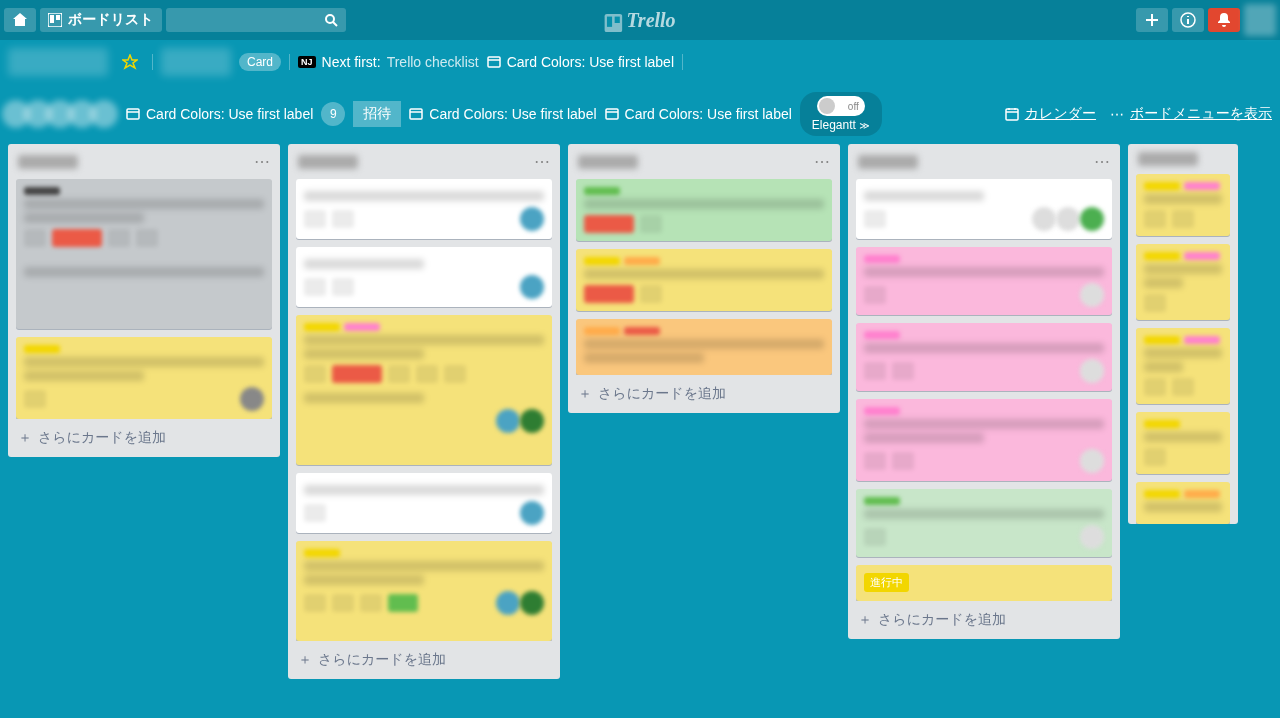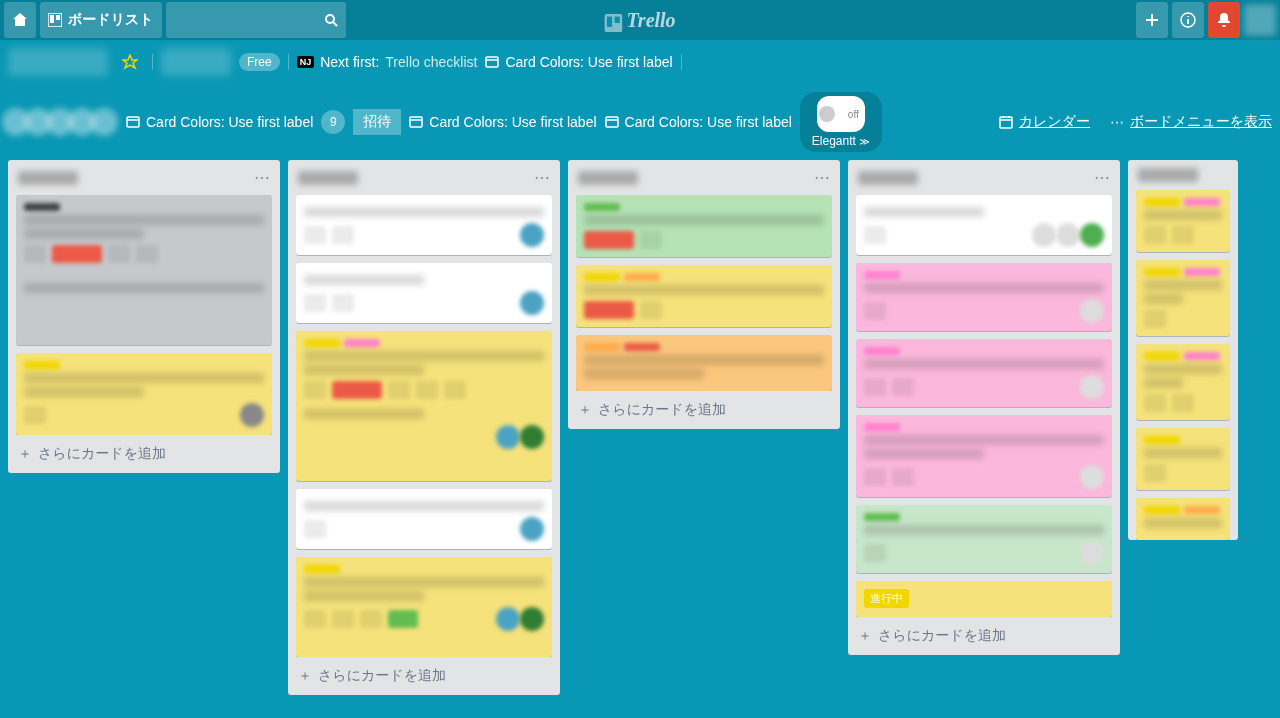--- a/index.html
+++ b/index.html
@@ -1,40 +1,40 @@
 <!DOCTYPE html>
 <html><head>
 <meta charset="utf-8">
 <style>
 * { box-sizing: border-box; margin: 0; padding: 0; }
 body { font-family: -apple-system, BlinkMacSystemFont, "Segoe UI", sans-serif; background: #0897B4; height: 718px; width: 1280px; overflow: hidden; color: #fff; }
 .topbar { height: 40px; background: rgba(0,0,0,0.15); display: flex; align-items: center; padding: 0 4px; gap: 4px; }
-.topbar-btn { background: rgba(255,255,255,0.2); border-radius: 3px; height: 36px; display: flex; align-items: center; justify-content: center; padding: 0 8px; cursor: pointer; font-size: 14px; color: #fff; }
+.topbar-btn { background: rgba(255,255,255,0.2); border-radius: 3px; height: 24px; display: flex; align-items: center; justify-content: center; padding: 0 8px; cursor: pointer; font-size: 14px; color: #fff; }
 .topbar-btn.icon-only { width: 32px; padding: 0; }
 .search { width: 180px; position: relative; }
 .search svg { position: absolute; right: 8px; top: 50%; transform: translateY(-50%); }
 .logo { position: absolute; left: 50%; transform: translateX(-50%); display: flex; align-items: flex-end; gap: 4px; opacity: 0.7; font-family: cursive; font-size: 20px; font-weight: bold; font-style: italic; }
 .topbar-right { margin-left: auto; display: flex; gap: 4px; align-items: center; }
 .bell { background: #E2472F; }
 .avatar { width: 32px; height: 32px; background: rgba(255,255,255,0.3); border-radius: 3px; filter: blur(3px); }
 
 .boardbar { padding: 8px 8px; display: flex; flex-wrap: wrap; align-items: center; gap: 8px; color: #fff; font-size: 14px; min-height: 72px; }
 .boardbar .blur-pill { background: rgba(255,255,255,0.2); border-radius: 3px; height: 28px; width: 100px; filter: blur(4px); }
 .star { color: #F2D600; width: 28px; height: 28px; display: flex; align-items: center; justify-content: center; }
 .free-badge { background: rgba(255,255,255,0.3); border-radius: 10px; padding: 2px 8px; font-size: 12px; }
 .sep { width: 1px; height: 16px; background: rgba(255,255,255,0.3); }
 .bb-item { display: flex; align-items: center; gap: 6px; height: 28px; }
 .invite-btn { background: rgba(255,255,255,0.3); border-radius: 0; padding: 4px 10px; }
 .count-badge { background: rgba(255,255,255,0.3); border-radius: 12px; width: 24px; height: 24px; display: flex; align-items: center; justify-content: center; font-size: 12px; }
 .members { display: flex; }
 .members .m { width: 28px; height: 28px; border-radius: 50%; background: rgba(255,255,255,0.4); margin-left: -6px; filter: blur(3px); }
-.toggle { background: #fff; border-radius: 12px; width: 48px; height: 36px; position: relative; display: flex; align-items: center; justify-content: flex-end; padding-right: 6px; color: #888; font-size: 10px; }
+.toggle { background: #fff; border-radius: 12px; width: 48px; height: 20px; position: relative; display: flex; align-items: center; justify-content: flex-end; padding-right: 6px; color: #888; font-size: 10px; }
 .toggle::before { content: ''; position: absolute; left: 2px; width: 16px; height: 16px; background: #ccc; border-radius: 50%; }
 .elegantt-wrap { background: rgba(0,0,0,0.15); border-radius: 16px; padding: 4px 12px; display: flex; flex-direction: column; align-items: center; gap: 2px; font-size: 12px; }
-.bb-right { margin-left: auto; display: flex; align-items: center; gap: 20px; }
+.bb-right { margin-left: auto; display: flex; align-items: center; gap: 14px; }
 .link { text-decoration: underline; }
 
 .board { display: flex; gap: 8px; padding: 0 8px 8px; height: calc(718px - 40px - 80px); overflow-x: auto; align-items: flex-start; }
 .list { background: #E2E4E6; border-radius: 3px; width: 272px; min-width: 272px; display: flex; flex-direction: column; max-height: 100%; }
 .list-header { display: flex; justify-content: space-between; align-items: center; padding: 8px 10px; }
 .list-title { width: 60px; height: 14px; background: #aaa; border-radius: 3px; filter: blur(3px); }
 .list-menu { color: #888; cursor: pointer; }
 .cards { padding: 0 8px; overflow-y: auto; display: flex; flex-direction: column; gap: 8px; }
 .card { background: #fff; border-radius: 3px; box-shadow: 0 1px 0 rgba(9,30,66,.25); padding: 8px; font-size: 12px; color: #333; position: relative; min-height: 36px; }
 .card.gray { background: #C5C9CC; }
@@ -116,21 +116,21 @@
 
 <div class="boardbar">
   <div class="blur-pill"></div>
   <div class="star">
     <svg width="16" height="16" viewBox="0 0 16 16" fill="none" stroke="#F2D600" stroke-width="1.5">
         <path d="M8 1l2 5h5l-4 3 2 5-5-3-5 3 2-5-4-3h5z"></path>
       </svg>
   </div>
   <div class="sep"></div>
   <div class="blur-pill" style="width:70px"></div>
-  <div class="free-badge">Free</div>
+  <div class="free-badge">Card</div>
   <div class="sep"></div>
   <div class="bb-item">
     <span style="background:#000;color:#fff;font-size:9px;padding:1px 3px;border-radius:2px;font-weight:bold">NJ</span>
     <span>Next first:</span>
     <span style="opacity:0.8">Trello checklist</span>
   </div>
   <div class="bb-item">
     <svg width="14" height="14" viewBox="0 0 14 14" fill="none" stroke="#fff" stroke-width="1.5">
         <rect x="1" y="2" width="12" height="10" rx="1"></rect>
         <path d="M1 5h12"></path>

